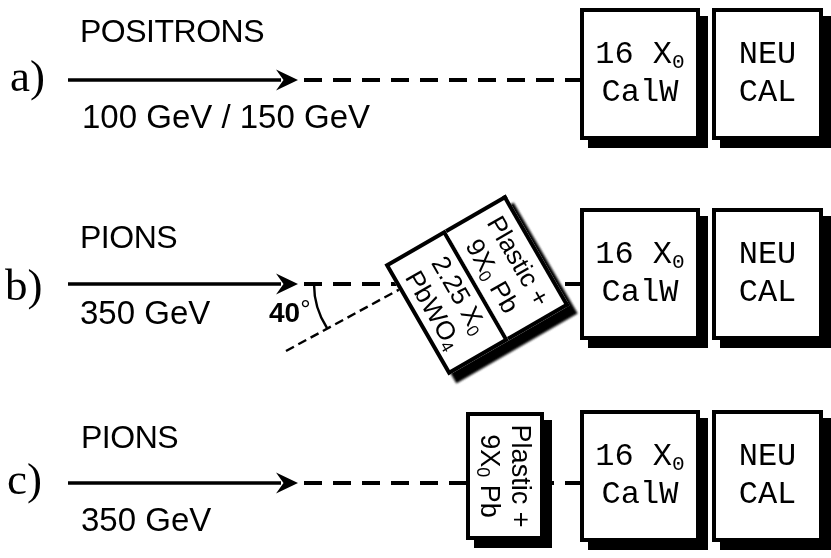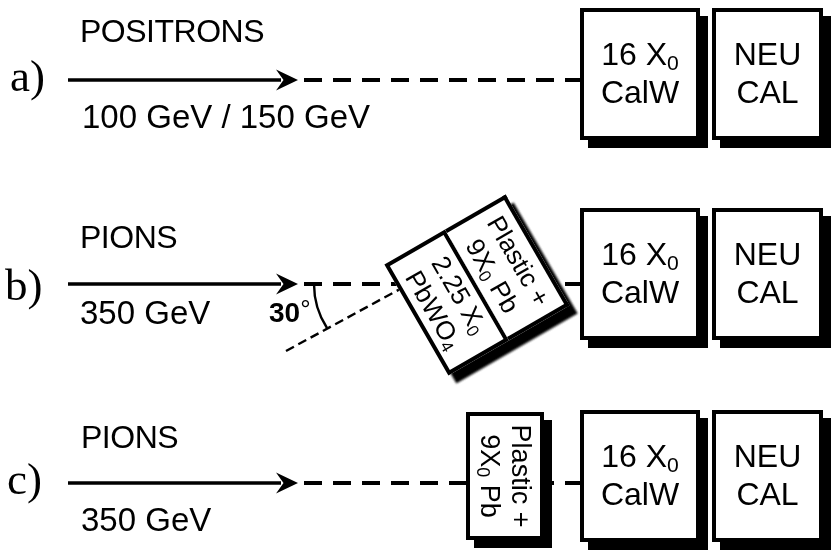--- a/index.html
+++ b/index.html
@@ -19,21 +19,21 @@
   .energy{font-size:33px;z-index:3;}
   .angle-label{font-size:28px;font-weight:bold;z-index:3;}
   .angle-label .deg{font-weight:normal;font-size:26px;vertical-align:4px;}
   .box{
     position:absolute;box-sizing:border-box;background:#fff;
     border:4px solid #000;box-shadow:8px 8px 0 #000;z-index:2;
   }
   .box .content{
     position:absolute;left:50%;top:50%;
     transform:translate(-50%,-50%);
-    text-align:center;font-size:32px;line-height:1.18;white-space:nowrap;
+    text-align:center;font-size:32px;line-height:1.18;white-space:nowrap;font-family:Liberation Mono, monospace;
   }
   .vtext{
     position:absolute;left:50%;top:50%;
     transform:translate(-50%,-50%) rotate(90deg);
     text-align:center;font-size:26px;line-height:1.16;white-space:nowrap;
   }
   .block-shadow{
     position:absolute;background:#000;transform:rotate(-30deg);z-index:2;
     filter:blur(1px);
   }
@@ -83,21 +83,21 @@
 <div class="box" style="left:712px;top:8px;width:111px;height:132px">
   <div class="content">
     <div>NEU</div>
     <div>CAL</div>
   </div>
 </div>
 
 <div class="abs row-letter" style="left:5px;top:263px">b)</div>
 <div class="abs beam-label" style="left:80px;top:221px">PIONS</div>
 <div class="abs energy" style="left:80px;top:296px">350 GeV</div>
-<div class="abs angle-label" style="left:269px;top:296px"><span>30</span><span class="deg">°</span></div>
+<div class="abs angle-label" style="left:269px;top:296px"><span>40</span><span class="deg">°</span></div>
 
 <div class="block-shadow" style="left:415px;top:229px;width:140px;height:128px"></div>
 <div class="tilt-block" style="left:407px;top:221px;width:140px;height:128px">
   <div class="tbox">
     <div class="vtext">
       <div><span>2.25 X</span><sub>0</sub></div>
       <div><span>PbWO</span><sub>4</sub></div>
     </div>
   </div>
   <div class="tbox second">

